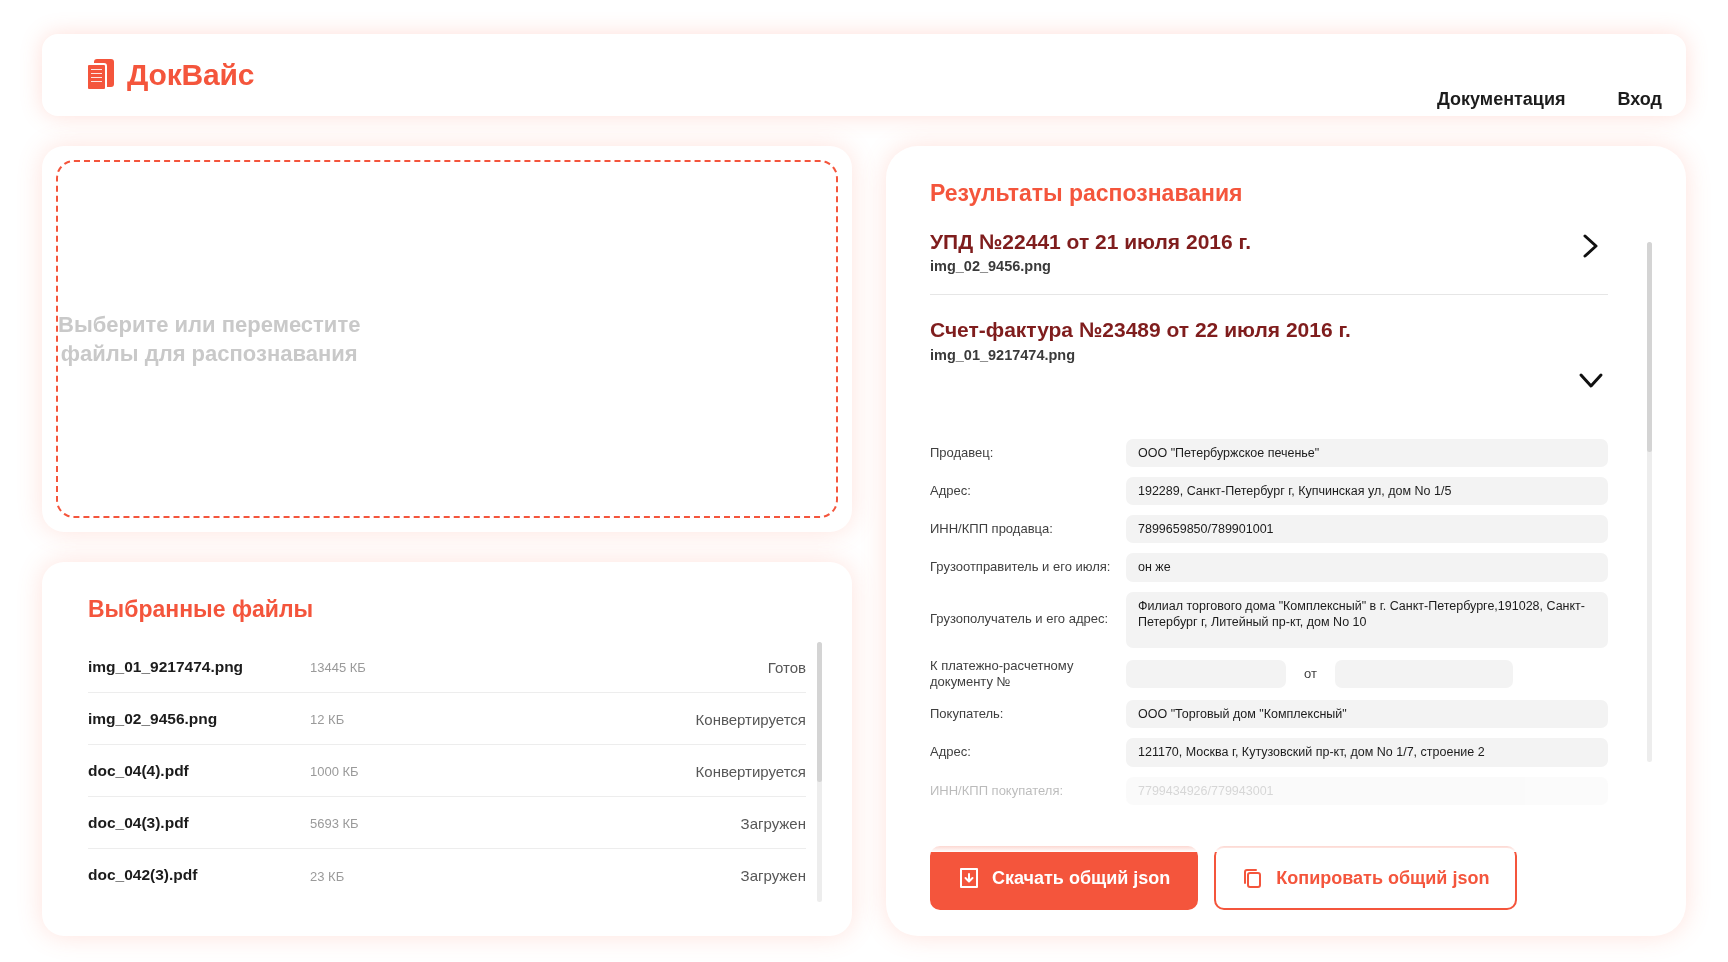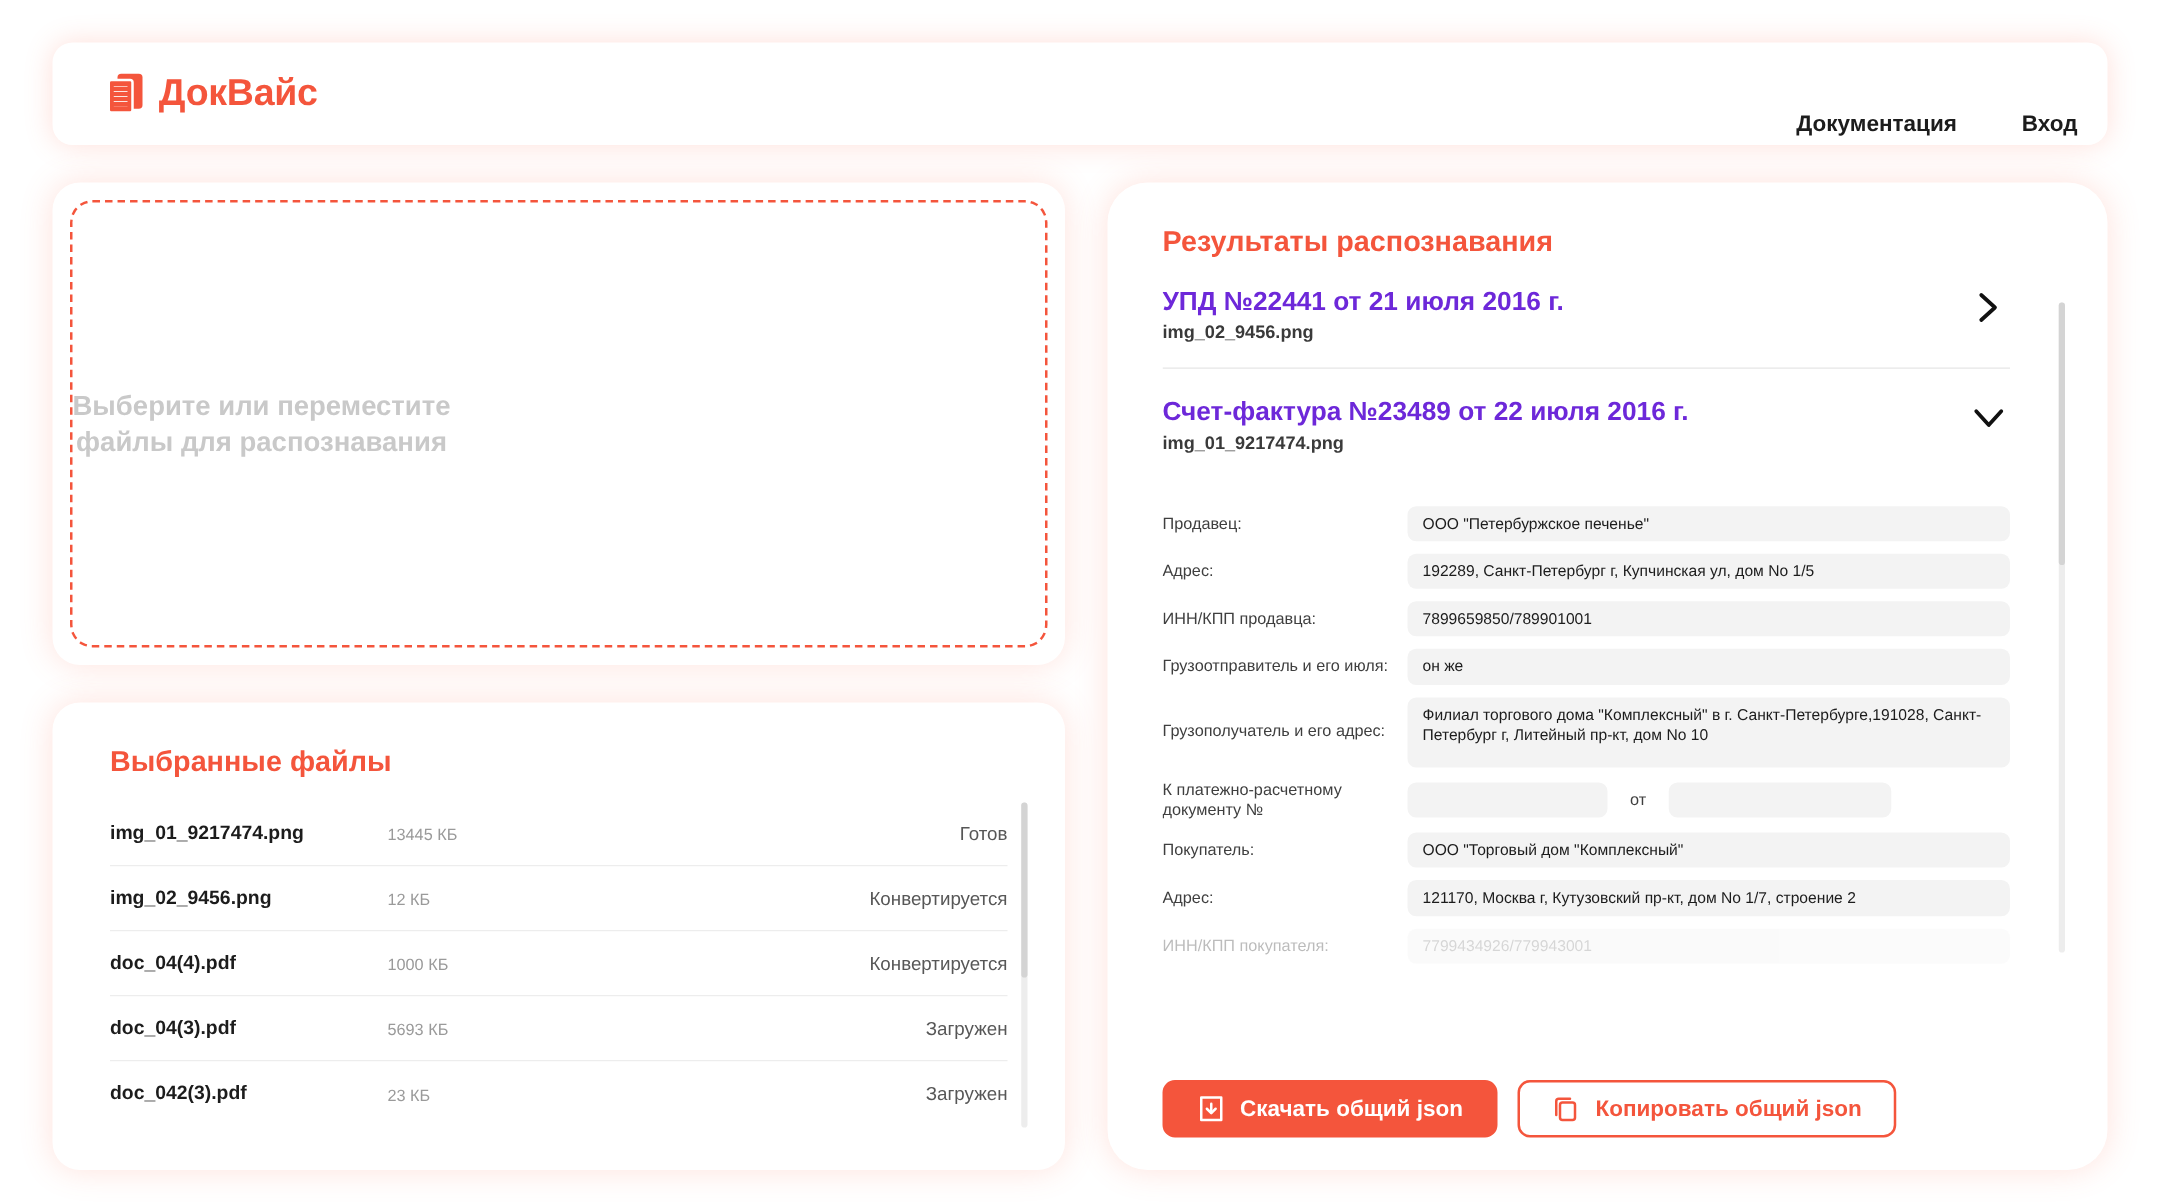--- a/index.html
+++ b/index.html
@@ -188,25 +188,25 @@
     overflow: hidden;
     position: relative;
     padding-right: 34px;
   }
   .doc-head {
     display: flex;
     align-items: flex-start;
     padding-bottom: 20px;
   }
   .doc-head.bordered { border-bottom: 1px solid #e6e6e6; }
-  .doc-head + .doc-head { padding-top: 22px; }
+  .doc-head + .doc-head { padding-top: 22px; flex-direction: column; }
   .doc-title {
     font-size: 21px;
     font-weight: bold;
-    color: #6d28d9;
+    color: #7f1d1d;
     line-height: 1.25;
   }
   .doc-file {
     font-size: 14.5px;
     font-weight: bold;
     color: #3a3a3a;
     margin-top: 3px;
   }
   .chevron {
     margin-left: auto;
@@ -269,21 +269,21 @@
   .results-actions {
     display: flex;
     gap: 16px;
     padding-top: 18px;
     background: #ffffff;
   }
   .btn {
     display: flex;
     align-items: center;
     gap: 12px;
-    height: 46px;
+    height: 64px;
     padding: 0 26px;
     border-radius: 10px;
     font-size: 18px;
     font-weight: bold;
     cursor: pointer;
     border: 2px solid #f4553c;
   }
   .btn-primary { background: #f4553c; color: #ffffff; }
   .btn-secondary { background: #ffffff; color: #f4553c; }
   .btn svg { display: block; }

